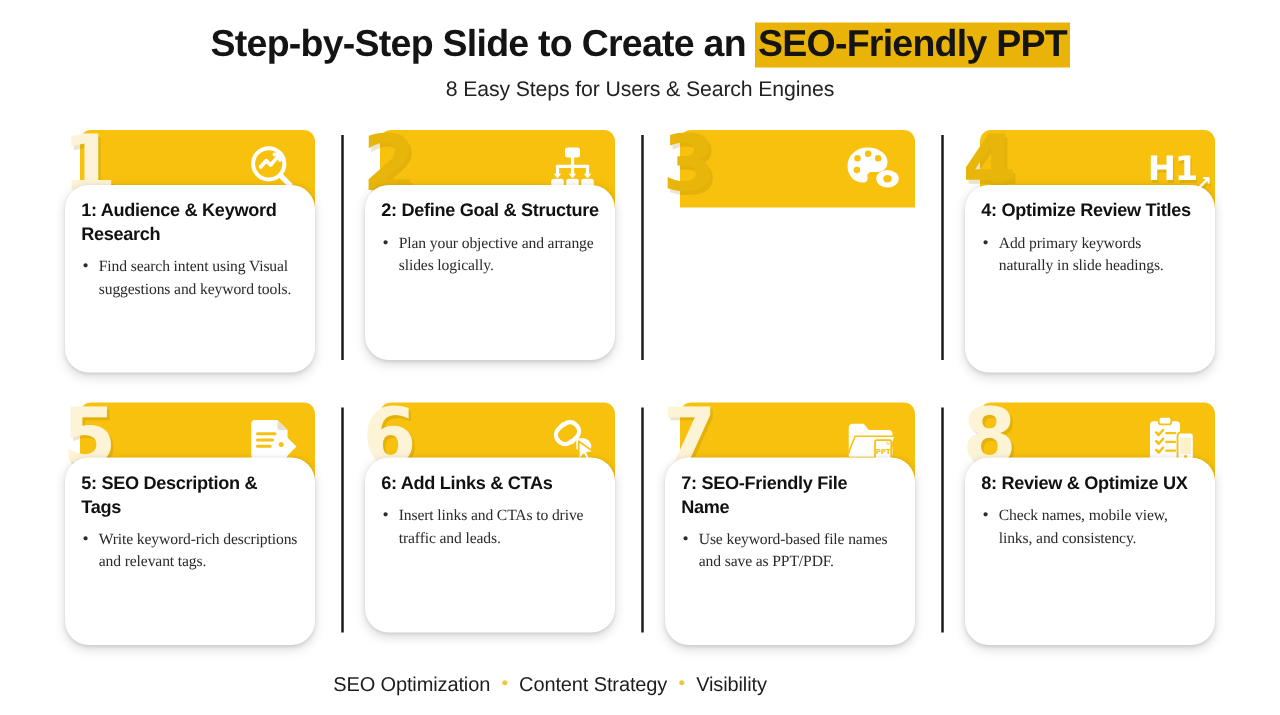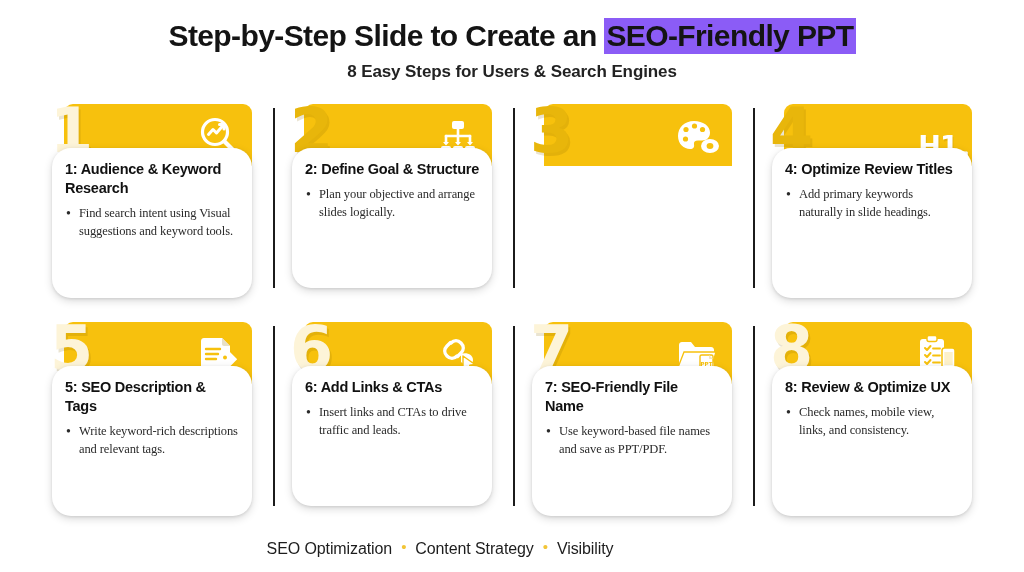--- a/index.html
+++ b/index.html
@@ -28,29 +28,29 @@
   .main-title {
     font-size: 30px;
     font-weight: 700;
     letter-spacing: -0.6px;
     color: #141414;
     line-height: 1.18;
     white-space: nowrap;
   }
 
   .title-highlight {
-    background: #8b5cf6;
+    background: #eab308;
     padding: 1px 2px 2px 2px;
     box-decoration-break: clone;
   }
 
   .subtitle {
     margin-top: 9px;
     font-size: 17px;
-    font-weight: 700;
+    font-weight: 400;
     color: #222222;
     letter-spacing: -0.1px;
   }
 
   
   .grid {
     position: relative;
     width: 1024px;
     height: 420px;
     padding: 0 52px;
@@ -133,21 +133,21 @@
 
   
   .banner-icon {
     position: absolute;
     right: 10px;
     top: 7px;
     width: 48px;
     height: 48px;
     z-index: 2;
     display: flex;
-    align-items: flex-end;
+    align-items: center;
     justify-content: center;
   }
   .banner-icon svg { display: block; }
 
   .icon-h1 {
     font-size: 27px;
     font-weight: 700;
     color: #ffffff;
     letter-spacing: -1px;
     line-height: 1;

